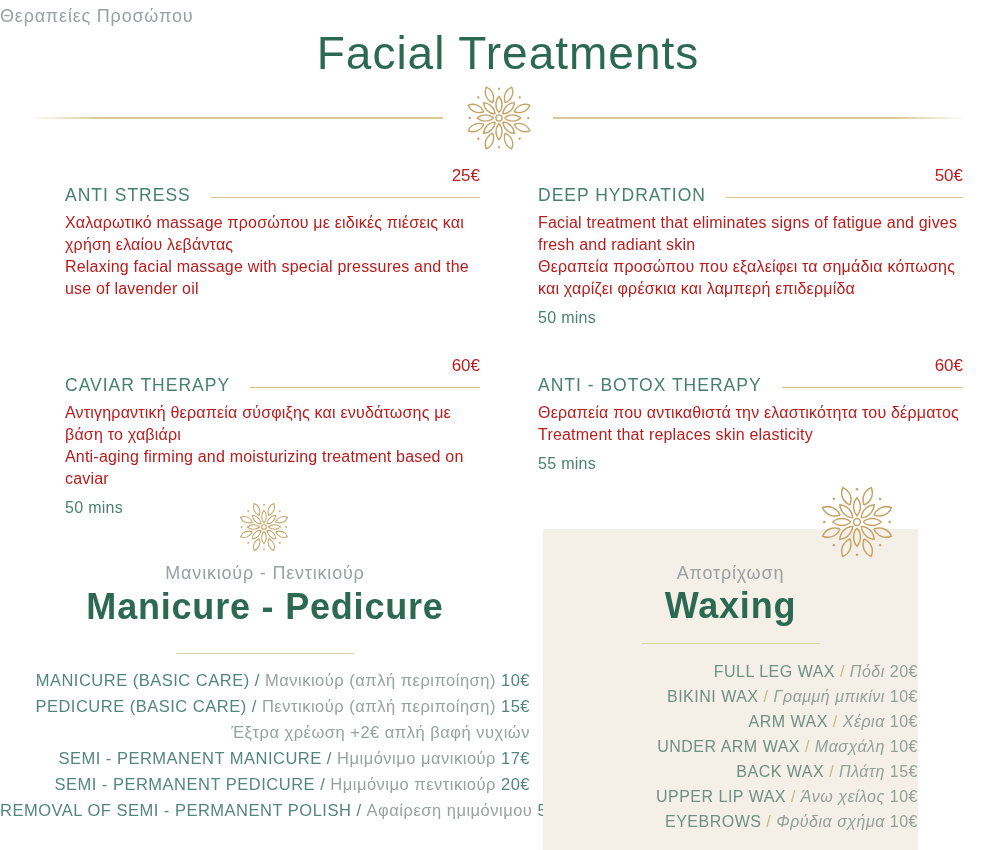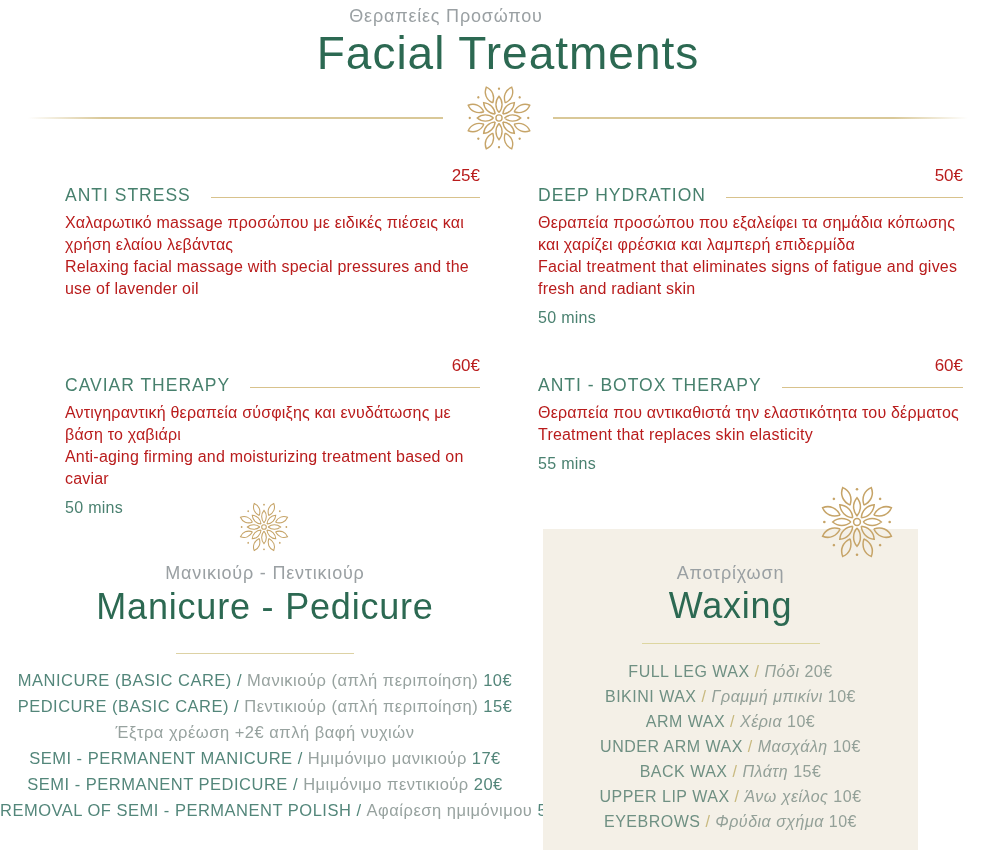--- a/index.html
+++ b/index.html
@@ -2,21 +2,21 @@
 <html><head>
 <meta charset="utf-8">
 <style>
   html,body{margin:0;padding:0;background:#fff;}
   .page{
     position:relative;width:1000px;height:850px;overflow:hidden;background:#ffffff;
     font-family:"Liberation Sans",sans-serif;
   }
   
   .hdr-sub{
-    position:absolute;top:6px;left:0;width:892px;text-align:center;
+    position:absolute;top:6px;left:0;width:892px;text-align:left;
     font-size:18px;letter-spacing:.8px;color:#9aa0a3;
   }
   .hdr-title{
     position:absolute;top:26px;left:0;width:1000px;text-align:center;margin:0;
     font-size:46px;font-weight:400;letter-spacing:1px;color:#2c6952;padding-left:8px;
   }
   
   .div-line{position:absolute;height:2px;top:117px;}
   .div-line.left{
     left:28px;width:415px;
@@ -37,24 +37,24 @@
   .t-caviar-therapy{left:65px;top:358px;}
   .t-anti-botox-therapy{left:538px;top:358px;width:425px;}
   .t-header{display:flex;align-items:flex-end;position:relative;padding-top:16px;margin-bottom:6px;}
   .t-title{font-size:17.5px;letter-spacing:1px;color:#47806d;white-space:nowrap;line-height:22px;}
   .t-rule{flex:1;height:0;border-bottom:1.5px solid #d8c28c;margin:0 0 8px 20px;}
   .t-price{position:absolute;right:0;bottom:20px;font-size:17px;color:#b91c1c;}
   .t-desc{color:#b91c1c;font-size:16px;line-height:22px;letter-spacing:.2px;}
   .t-duration{margin-top:9px;color:#4a8170;font-size:16px;letter-spacing:.3px;}
   
   .sec-sub{font-size:18px;line-height:20px;letter-spacing:.8px;color:#9aa0a3;}
-  .sec-title{margin:2px 0 0 0;font-size:36px;line-height:42px;font-weight:400;letter-spacing:.8px;color:#2c6952;}
+  .sec-title{margin:2px 0 0 0;font-size:36px;line-height:42px;font-weight:700;letter-spacing:.8px;color:#2c6952;}
   .sec-divider{width:178px;height:1px;background:#ddd2a4;margin:20px auto 0 auto;}
   .menu-list{margin-top:13px;}
-  .menu-line{white-space:nowrap;line-height:26px;font-size:16.5px;letter-spacing:.5px;}
+  .menu-line{white-space:nowrap;line-height:26px;font-size:16.5px;letter-spacing:.5px;text-align:right;}
   .mi-price{margin-left:5px;}
   
   .manicure-section{position:absolute;left:0;top:563px;width:530px;text-align:center;}
   .manicure-section .sec-title{line-height:44px;}
   .manicure-section .sec-divider{margin-top:24px;}
   .manicure-section .mi-en{color:#53867a;}
   .manicure-section .mi-sep{color:#53867a;}
   .manicure-section .mi-gr{color:#97a29f;}
   .manicure-section .mi-price{color:#53867a;}
   
@@ -131,22 +131,22 @@
     </div>
     <div class="t-desc">Χαλαρωτικό massage προσώπου με ειδικές πιέσεις και χρήση ελαίου λεβάντας</div>
     <div class="t-desc">Relaxing facial massage with special pressures and the use of lavender oil</div>
   </div>
       <div class="treatment t-deep-hydration">
     <div class="t-header">
       <span class="t-title">DEEP HYDRATION</span>
       <span class="t-rule"></span>
       <span class="t-price">50€</span>
     </div>
+    <div class="t-desc">Facial treatment that eliminates signs of fatigue and gives fresh and radiant skin</div>
     <div class="t-desc">Θεραπεία προσώπου που εξαλείφει τα σημάδια κόπωσης και χαρίζει φρέσκια και λαμπερή επιδερμίδα</div>
-    <div class="t-desc">Facial treatment that eliminates signs of fatigue and gives fresh and radiant skin</div>
     <div class="t-duration">50 mins</div>
   </div>
       <div class="treatment t-caviar-therapy">
     <div class="t-header">
       <span class="t-title">CAVIAR THERAPY</span>
       <span class="t-rule"></span>
       <span class="t-price">60€</span>
     </div>
     <div class="t-desc">Αντιγηραντική θεραπεία σύσφιξης και ενυδάτωσης με βάση το χαβιάρι</div>
     <div class="t-desc">Anti-aging firming and moisturizing treatment based on caviar</div>

